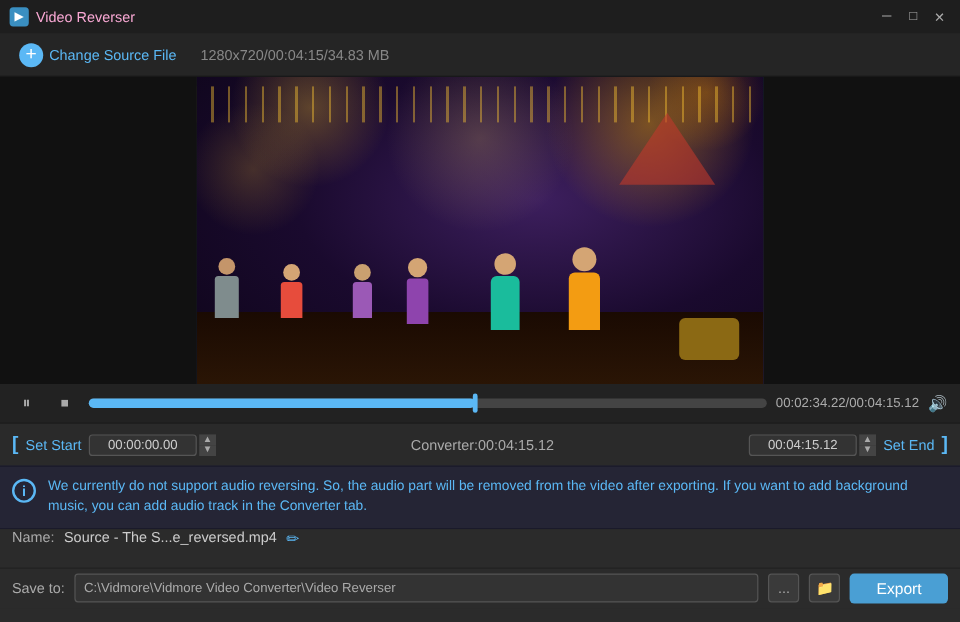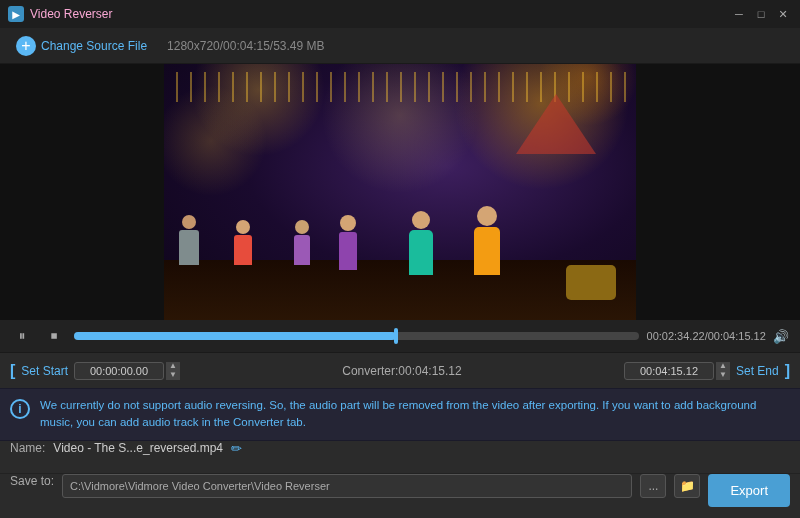--- a/index.html
+++ b/index.html
@@ -255,21 +255,21 @@
       padding: 0 10px; gap: 8px;
     }
     #name-label { font-size: 12px; color: #aaa; }
     #name-value { font-size: 12px; color: #ccc; }
     #edit-icon { color: #5bb8f5; cursor: pointer; font-size: 13px; }
 
     
     #save-row {
       height: 34px;
       background: #2b2b2b;
-      display: flex; 
+      display: flex; align-items: center;
       padding: 0 10px; gap: 8px;
       border-top: 1px solid #222;
     }
     #save-label { font-size: 12px; color: #aaa; }
     #save-path {
       flex: 1;
       background: #333; border: 1px solid #555; border-radius: 3px;
       color: #aaa; font-size: 11px; padding: 3px 7px; height: 24px;
       display: flex; align-items: center;
     }
@@ -298,21 +298,21 @@
     <button class="win-btn">□</button>
     <button class="win-btn">✕</button>
   </div>
 </div>
 
 <div id="toolbar">
   <button id="change-source-btn">
     <div class="plus-circle">+</div>
     <span>Change Source File</span>
   </button>
-  <span id="file-meta">1280x720/00:04:15/53.49 MB</span>
+  <span id="file-meta">1280x720/00:04:15/34.83 MB</span>
 </div>
 
 <div id="video-area">
   <div id="video-thumb">
     <div class="scene-bg"></div>
     <div class="fairy-lights"></div>
     <div class="lights-string"></div>
     <div class="ground"></div>
     <div class="hay-bale"></div>
     <div class="tent"></div>
@@ -382,21 +382,21 @@
 
 <div id="info-bar">
   <div id="info-icon">i</div>
   <div id="info-text">
     <span>We currently do not support audio reversing. So, the audio part will be removed from the video after exporting. If you want to add background music, you can add audio track in the Converter tab.</span>
   </div>
 </div>
 
 <div id="name-row">
   <span id="name-label">Name:</span>
-  <span id="name-value">Video - The S...e_reversed.mp4</span>
+  <span id="name-value">Source - The S...e_reversed.mp4</span>
   <span id="edit-icon">✏</span>
 </div>
 
 <div id="save-row">
   <span id="save-label">Save to:</span>
   <div id="save-path">C:\Vidmore\Vidmore Video Converter\Video Reverser</div>
   <button id="more-btn">...</button>
   <button id="folder-btn">📁</button>
   <button id="export-btn">Export</button>
 </div>

